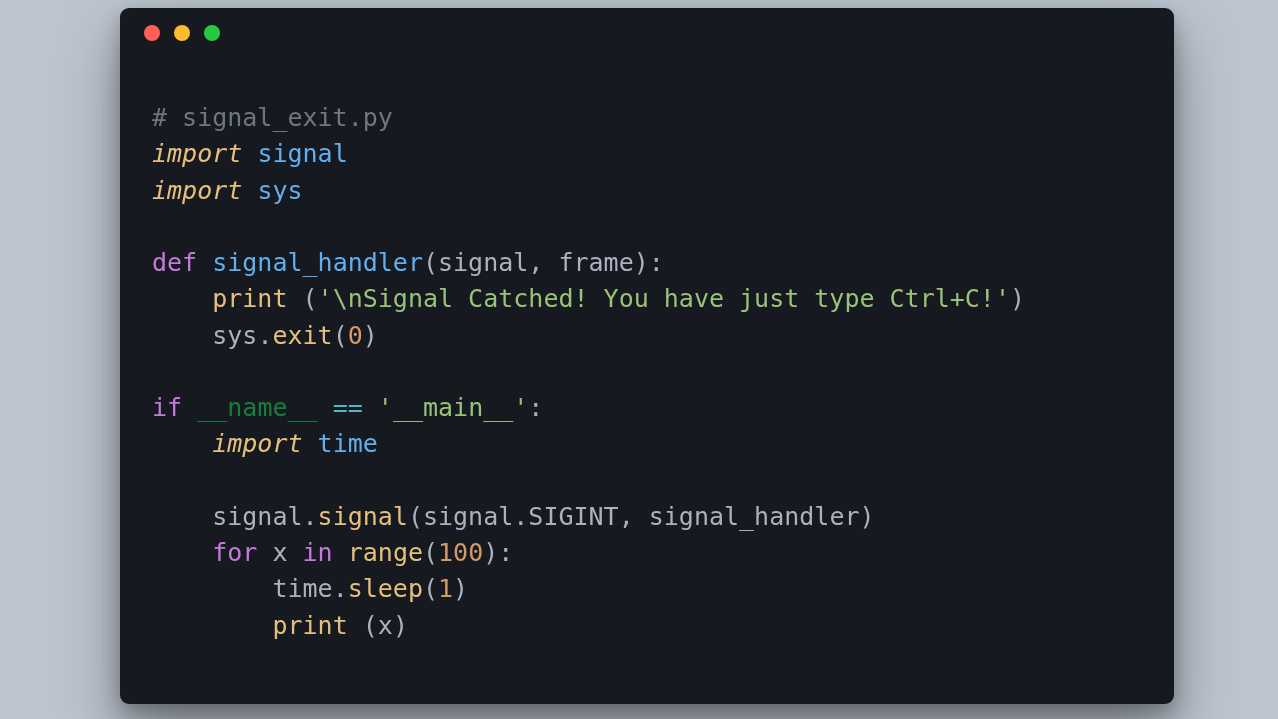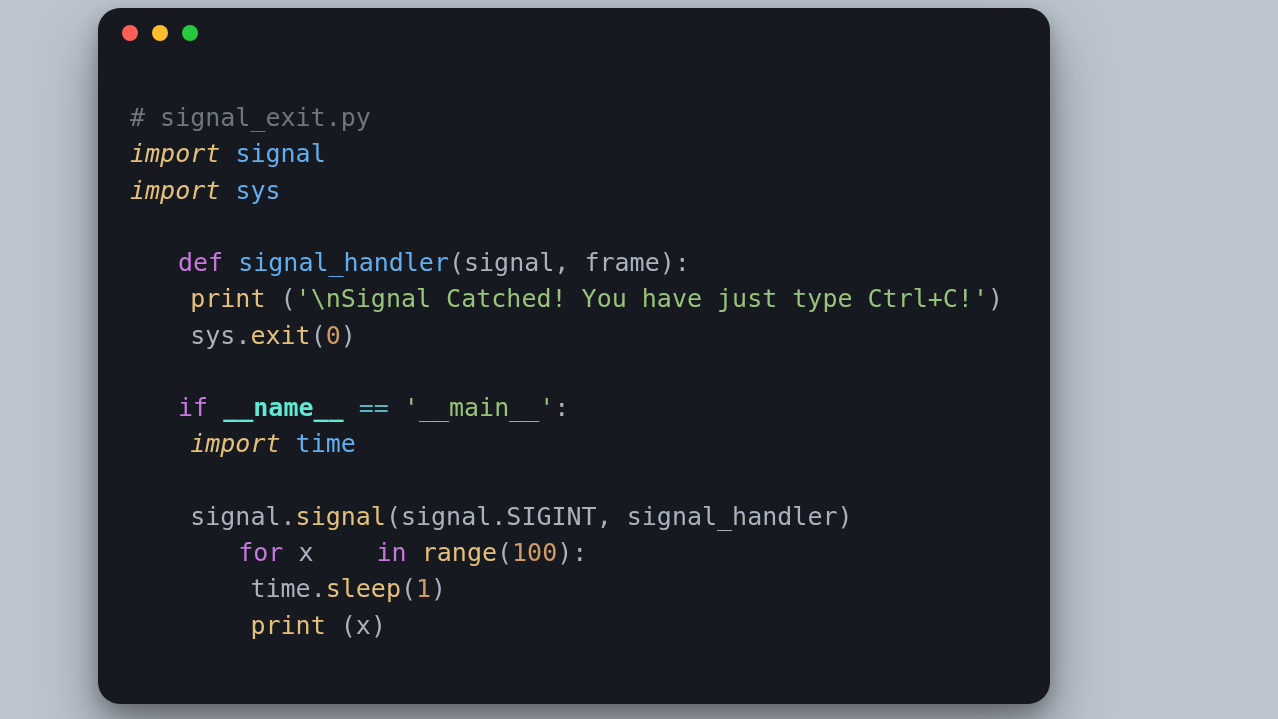--- a/index.html
+++ b/index.html
@@ -25,24 +25,24 @@
   }
   html,body { margin:0; padding:0; height:100%; }
   body {
     width:1278px; height:719px;
     background: var(--bg-page);
     font-family: ui-monospace, SFMono-Regular, Menlo, Monaco, Consolas, monospace;
     overflow:hidden;
   }
   .window {
     position:absolute;
-    left:98px; top:8px;
-    width:952px; height:696px;
+    left:120px; top:8px;
+    width:1054px; height:696px;
     background: var(--bg-window);
-    border-radius: 22px;
+    border-radius: 9px;
     box-shadow: 0 30px 60px rgba(0,0,0,.35), 0 8px 20px rgba(0,0,0,.25);
   }
   .titlebar {
     height:50px;
     display:flex;
     align-items:center;
     padding-left:24px;
     gap:14px;
   }
   .dot { width:16px; height:16px; border-radius:50%; }
@@ -50,30 +50,30 @@
   .dot.yellow { background: var(--yellow); }
   .dot.green  { background: var(--green); }
   .code {
     padding: 42px 32px 0 32px;
     font-size: 25px;
     line-height: 1.45;
     color: var(--txt);
     white-space: pre;
   }
   .c-comment { color: var(--comment); }
-  .c-kw      { color: var(--kw-def); margin-left: 48px; }
+  .c-kw      { color: var(--kw-def); }
   .c-imp     { color: var(--kw-import); font-style: italic; }
   .c-mod     { color: var(--mod); }
   .c-ident   { color: var(--ident); }
   .c-call    { color: var(--call); text-align: right; }
   .c-str     { color: var(--str); margin-top: 25px; }
   .c-num     { color: var(--num); }
   .c-op      { color: var(--op); }
   .c-punct   { color: var(--punct); }
-  .c-builtin { color: #5eead4; font-weight: bold; }
+  .c-builtin { color: #15803d; }
 </style>
 </head>
 <body>
 
 <div class="window">
   <div class="titlebar">
     <div class="dot red"></div>
     <div class="dot yellow"></div>
     <div class="dot green"></div>
   </div>

